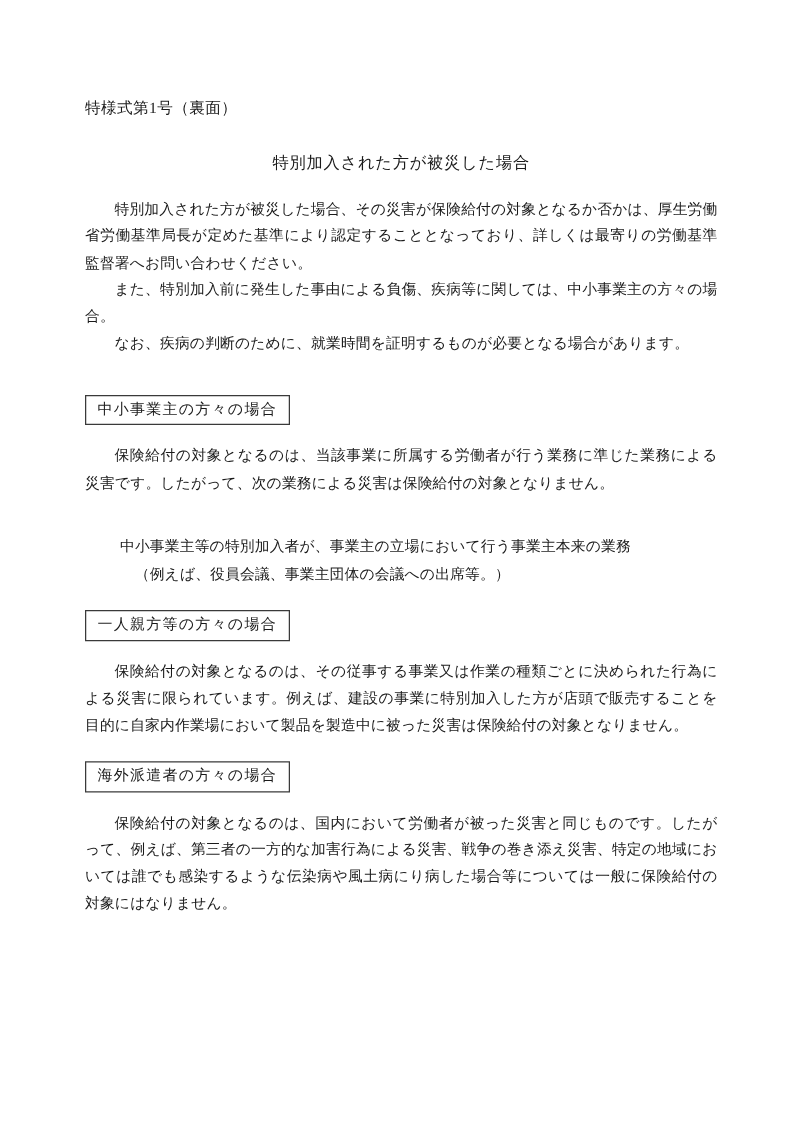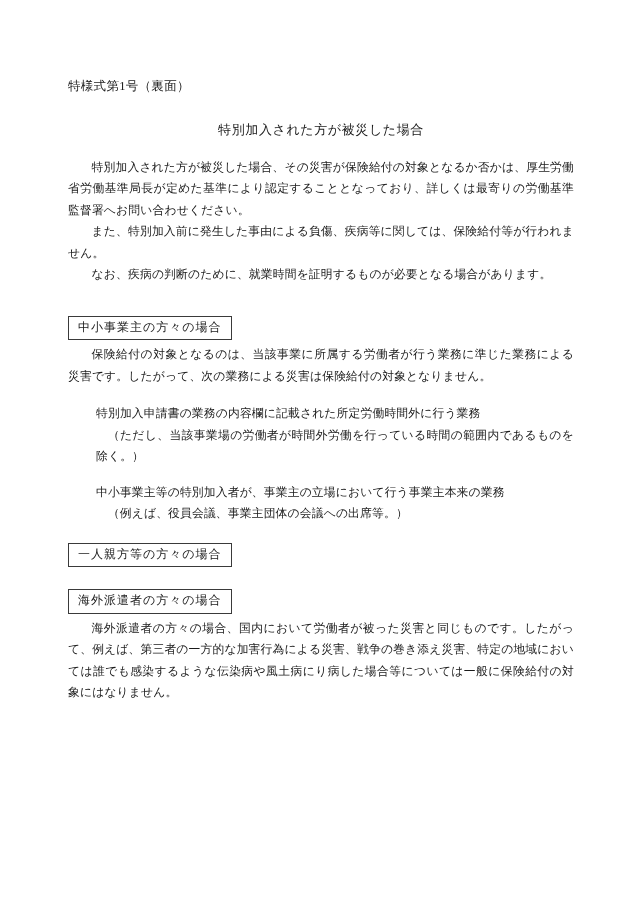--- a/index.html
+++ b/index.html
@@ -47,21 +47,21 @@
   }
   .block {
     margin-bottom: 12px;
   }
   .section-heading {
     display: inline-block;
     border: 1px solid #3a3a3a;
     padding: 3px 9px 4px 9px;
     font-size: 12px;
     letter-spacing: 1px;
-    margin: 18px 0 4px 0;
+    margin: 18px 0 14px 0;
     line-height: 1.3;
   }
   .sub-item {
     font-size: 11.8px;
     line-height: 1.82;
     margin: 0 0 0 28px;
     letter-spacing: 0.15px;
     text-align: justify;
     text-justify: inter-ideograph;
   }
@@ -81,43 +81,40 @@
 <body>
 
 <div class="page">
 
   <div class="doc-code">特様式第1号（裏面）</div>
 
   <div class="doc-title">特別加入された方が被災した場合</div>
 
   <div class="block">
     <p class="para indent">特別加入された方が被災した場合、その災害が保険給付の対象となるか否かは、厚生労働省労働基準局長が定めた基準により認定することとなっており、詳しくは最寄りの労働基準監督署へお問い合わせください。</p>
-    <p class="para indent">また、特別加入前に発生した事由による負傷、疾病等に関しては、保険給付等が行われません。</p>
+    <p class="para indent">また、特別加入前に発生した事由による負傷、疾病等に関しては、中小事業主の方々の場合。</p>
     <p class="para indent">なお、疾病の判断のために、就業時間を証明するものが必要となる場合があります。</p>
   </div>
 
   <div>
     <div class="section-heading">中小事業主の方々の場合</div>
     <p class="para indent">保険給付の対象となるのは、当該事業に所属する労働者が行う業務に準じた業務による災害です。したがって、次の業務による災害は保険給付の対象となりません。</p>
     <div class="spacer-md"></div>
-    <div class="sub-item">
-      <span class="lead">特別加入申請書の業務の内容欄に記載された所定労働時間外に行う業務</span>
-      <span class="cont">（ただし、当該事業場の労働者が時間外労働を行っている時間の範囲内であるものを除く。）</span>
-    </div>
     <div class="sub-gap"></div>
     <div class="sub-item">
       <span class="lead">中小事業主等の特別加入者が、事業主の立場において行う事業主本来の業務</span>
       <span class="cont">（例えば、役員会議、事業主団体の会議への出席等。）</span>
     </div>
   </div>
 
   <div>
     <div class="section-heading">一人親方等の方々の場合</div>
+    <p class="para indent">保険給付の対象となるのは、その従事する事業又は作業の種類ごとに決められた行為による災害に限られています。例えば、建設の事業に特別加入した方が店頭で販売することを目的に自家内作業場において製品を製造中に被った災害は保険給付の対象となりません。</p>
   </div>
 
   <div>
     <div class="section-heading">海外派遣者の方々の場合</div>
-    <p class="para indent">海外派遣者の方々の場合、国内において労働者が被った災害と同じものです。したがって、例えば、第三者の一方的な加害行為による災害、戦争の巻き添え災害、特定の地域においては誰でも感染するような伝染病や風土病にり病した場合等については一般に保険給付の対象にはなりません。</p>
+    <p class="para indent">保険給付の対象となるのは、国内において労働者が被った災害と同じものです。したがって、例えば、第三者の一方的な加害行為による災害、戦争の巻き添え災害、特定の地域においては誰でも感染するような伝染病や風土病にり病した場合等については一般に保険給付の対象にはなりません。</p>
   </div>
 
   <div class="spacer-md"></div>
 
 </div>
 
 </body></html>

